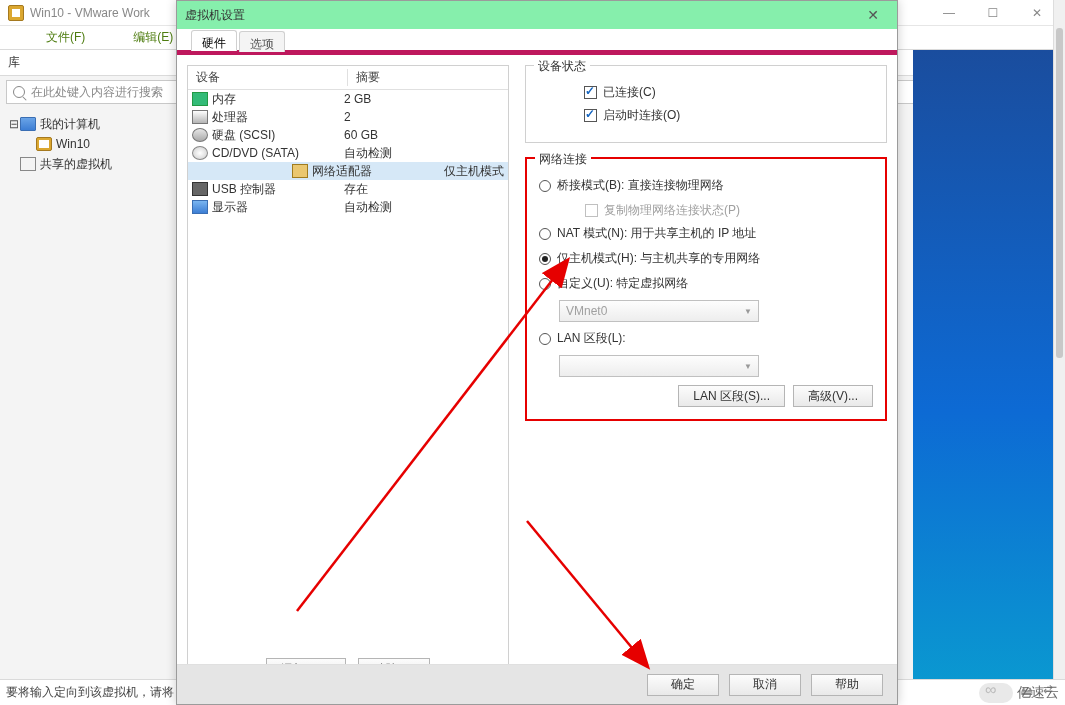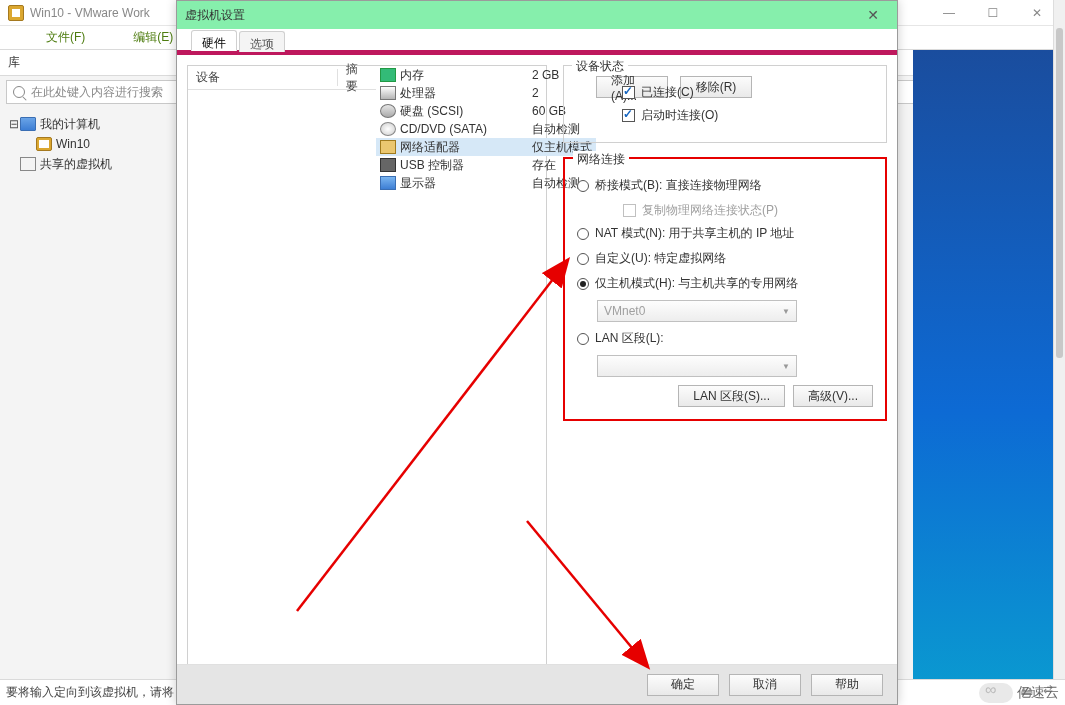--- a/index.html
+++ b/index.html
@@ -40,27 +40,27 @@
     .dialog { position: absolute; top: 0; left: 176px; width: 722px; height: 705px; background: #fff; border: 1px solid #9b9b9b; box-shadow: 0 0 10px rgba(0,0,0,0.2); }
     .dlg-titlebar { height: 28px; display: flex; align-items: center; padding: 0 8px; color: #333; background: #86efac; justify-content:space-between;}
     .dlg-close { width:32px; text-align:center; color:#555; font-size:14px;}
     .tabs { height: 26px; display: flex; border-bottom: 5px solid #be185d; padding-left: 14px; }
     .tab { padding: 4px 10px 3px; border: 1px solid #d0d0d0; border-bottom: none; background: #fff; margin-right: 2px; border-radius: 3px 3px 0 0; position:relative; }
     .tab.active { background: #fff; border-bottom:1px solid #fff; top:1px;}
     .tab.inactive { background: #f4f4f4; top:2px; color:#555;}
     .tab-content { padding: 10px; display: flex; height: 646px; }
 
     
-    .hw-panel { width: 360px; border: 1px solid #d0d0d0; background: #fff; display:flex; flex-direction:row; margin-right: 16px;}
+    .hw-panel { width: 322px; border: 1px solid #d0d0d0; background: #fff; display:flex; flex-direction:column; margin-right: 16px;}
     .hw-header { display: flex; height: 24px; align-items: center; border-bottom: 1px solid #e0e0e0; }
     .hw-header .col { padding: 0 8px; color: #444; }
     .hw-header .col.dev { width: 160px; border-right:1px solid #e0e0e0;}
     .hw-list { flex: 0 0 auto; }
     .hw-row { display: flex; height: 18px; align-items: center; padding: 0 4px; }
-    .hw-row.sel { background: #d6e8f7; }
+    .hw-row.sel { background: #d6e8f7; justify-content: flex-end; }
     .hw-row .ic2 { width: 16px; height: 14px; margin-right: 4px; display:inline-block;}
     .hw-row .dev { width: 152px; display:flex; align-items:center; color:#333;}
     .hw-row .sum { color:#333; }
     .ic-mem{background:#3b7; border:1px solid #294;}
     .ic-cpu{background:linear-gradient(#fefefe,#b5b5b5); border:1px solid #777;}
     .ic-hdd{background:linear-gradient(#e6e6e6,#aaa); border:1px solid #777; border-radius:50%;}
     .ic-cd{background:radial-gradient(#fff,#ccc); border:1px solid #888; border-radius:50%;}
     .ic-net{background:#eac770; border:1px solid #a07b1e;}
     .ic-usb{background:#666; border:1px solid #333;}
     .ic-disp{background:linear-gradient(#7ab5f0,#3d7ed4); border:1px solid #3a6eb3;}
@@ -241,27 +241,27 @@
           <span class="box dis"></span>
           <span>复制物理网络连接状态(P)</span>
         </div>
 
         <div class="radio-row">
           <span class="radio"></span>
           <span>NAT 模式(N): 用于共享主机的 IP 地址</span>
         </div>
 
         <div class="radio-row">
+          <span class="radio checked"></span>
+          <span>仅主机模式(H): 与主机共享的专用网络</span>
+        </div>
+
+        <div class="radio-row">
           <span class="radio"></span>
           <span>自定义(U): 特定虚拟网络</span>
-        </div>
-
-        <div class="radio-row">
-          <span class="radio checked"></span>
-          <span>仅主机模式(H): 与主机共享的专用网络</span>
         </div>
         <div class="combo">
           <span>VMnet0</span>
           <span class="arr">▼</span>
         </div>
 
         <div class="radio-row">
           <span class="radio"></span>
           <span>LAN 区段(L):</span>
         </div>

